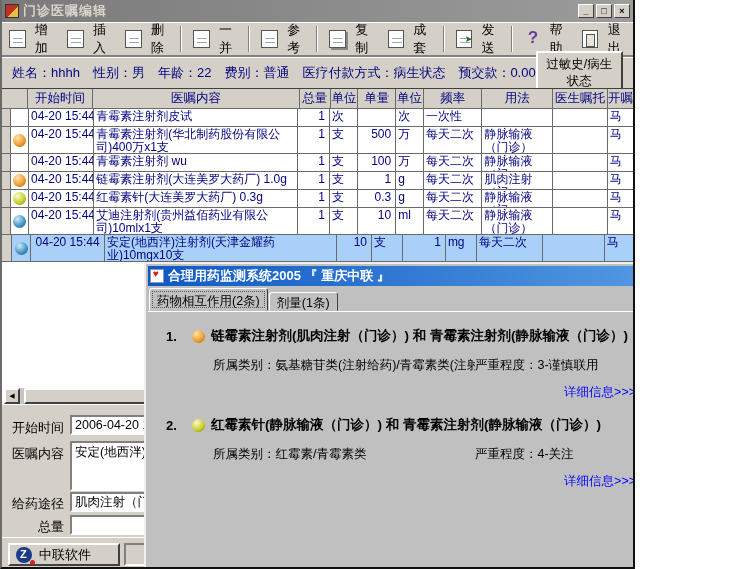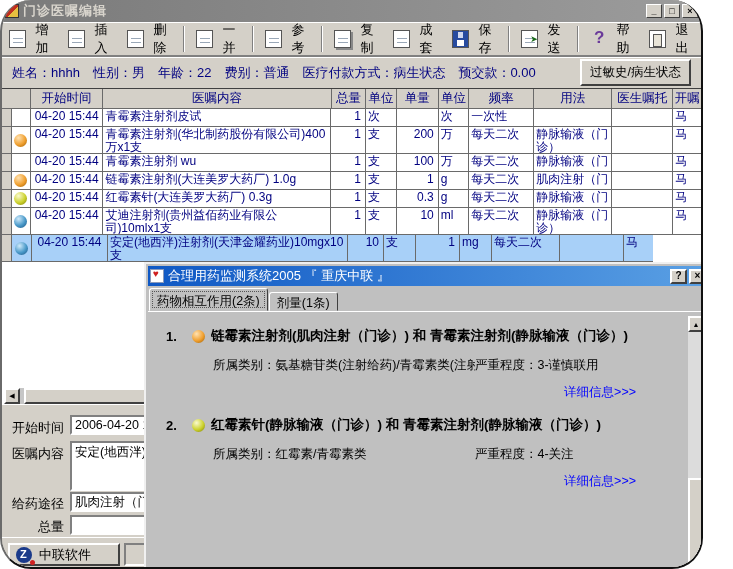--- a/index.html
+++ b/index.html
@@ -1,19 +1,19 @@
 <!DOCTYPE html>
 <html><head>
 <meta charset="utf-8">
 <style>
   * { margin:0; padding:0; box-sizing:border-box; }
   html,body { width:733px; height:569px; }
   body { font-family:"Liberation Sans","DejaVu Sans",sans-serif; font-size:12px; }
-  .win { position:relative; width:703px; height:569px; background:#d4d0c8; overflow:hidden;
-         border-left:2px solid #6a6a6a; border-right:2px solid #101010; border-bottom:2px solid #101010;border-radius:31px; }
+  .win { position:relative; width:635px; height:569px; background:#d4d0c8; overflow:hidden;
+         border-left:2px solid #6a6a6a; border-right:2px solid #101010; border-bottom:2px solid #101010; }
 
   
   .titlebar { position:absolute; left:0; top:0; width:100%; height:22px;
               background:linear-gradient(90deg,#7a7a7a,#9c9c9c);
               display:flex; align-items:center; padding:0 3px; gap:4px; }
   .win-ico { width:14px; height:14px; border:1px solid #333;
              background:linear-gradient(135deg,#c03020 0 55%,#e8c040 55% 100%); }
   .titletext { color:#d8d4cc; font-weight:bold; font-size:13px; letter-spacing:1px; }
   .winbtns { margin-left:auto; display:flex; gap:2px; }
   .wbtn { width:16px; height:14px; background:#d4d0c8; border:1px solid;
@@ -116,21 +116,21 @@
           background:repeating-linear-gradient(135deg,transparent 0 3px,#fff 3px 4px,#808080 4px 6px); }
 
   
   .dialog { position:absolute; left:142px; top:262px; width:568px; height:316px; z-index:10;
             background:#c0c0c0; border:2px solid; border-color:#f0f0f0 #404040 #404040 #f0f0f0;
             box-shadow:1px 1px 0 #000; }
   .d-title { height:20px; margin:2px; background:linear-gradient(90deg,#0f58c4,#5aa0e4);
              display:flex; align-items:center; gap:4px; padding:0 2px; }
   .d-ico { width:14px; height:14px; background:#fff; border:1px solid #8899bb; position:relative; flex:none; }
   .d-ico::after { content:"♥"; position:absolute; left:2px; top:-2px; color:#d02020; font-size:10px; }
-  .d-titletext { color:#fff; font-weight:normal; font-size:13px; white-space:nowrap; overflow:hidden; }
+  .d-titletext { color:#fff; font-weight:bold; font-size:13px; white-space:nowrap; overflow:hidden; }
   .d-title .winbtns { margin-left:auto; }
   .dbtn { width:17px; height:15px; background:#d4d0c8; border:2px solid;
           border-color:#fff #404040 #404040 #fff; font-weight:bold; font-size:10px;
           line-height:10px; color:#000; text-align:center; font-family:inherit; }
   .d-tabbar { display:flex; align-items:flex-end; height:23px; padding-left:3px; }
   .tab { background:#c0c0c0; border:1px solid; border-color:#fff #404040 #c0c0c0 #fff;
          border-radius:3px 3px 0 0; height:19px; padding:2px 7px 0; font-size:12.5px;
          color:#000; font-family:inherit; margin-right:1px; white-space:nowrap; }
   .tab.active { height:23px; padding-top:3px; outline:1px dotted #555; outline-offset:-4px; }
   .d-content { position:absolute; left:2px; right:2px; top:47px; bottom:0;
@@ -190,24 +190,20 @@
   </button>
       <div class="tb-sep"></div>
       <button class="tb-btn">
     <span class="tb-ico ico-copy"></span>
     <span class="tb-lbl">复制</span>
   </button>
       <button class="tb-btn">
     <span class="tb-ico ico-set"></span>
     <span class="tb-lbl">成套</span>
   </button>
-      <button class="tb-btn">
-    <span class="tb-ico ico-save"></span>
-    <span class="tb-lbl">保存</span>
-  </button>
       <div class="tb-sep"></div>
       <button class="tb-btn">
     <span class="tb-ico ico-send"></span>
     <span class="tb-lbl">发送</span>
   </button>
       <div class="tb-sep"></div>
       <button class="tb-btn">
     <span class="tb-ico ico-help"></span>
     <span class="tb-lbl">帮助</span>
   </button>
@@ -260,21 +256,21 @@
   </div>
         <div class="tr tall">
     <div class="td c-margin"></div>
     <div class="td c-dot">
             <span class="dot dot-orange"></span>
           </div>
     <div class="td c-time">04-20 15:44</div>
     <div class="td c-content">青霉素注射剂(华北制药股份有限公司)400万x1支</div>
     <div class="td c-total num">1</div>
     <div class="td c-u1">支</div>
-    <div class="td c-dose num">200</div>
+    <div class="td c-dose num">500</div>
     <div class="td c-u2">万</div>
     <div class="td c-freq">每天二次</div>
     <div class="td c-usage">静脉输液（门诊）</div>
     <div class="td c-note"></div>
     <div class="td c-doc">马</div>
   </div>
         <div class="tr">
     <div class="td c-margin"></div>
     <div class="td c-dot"></div>
     <div class="td c-time">04-20 15:44</div>

